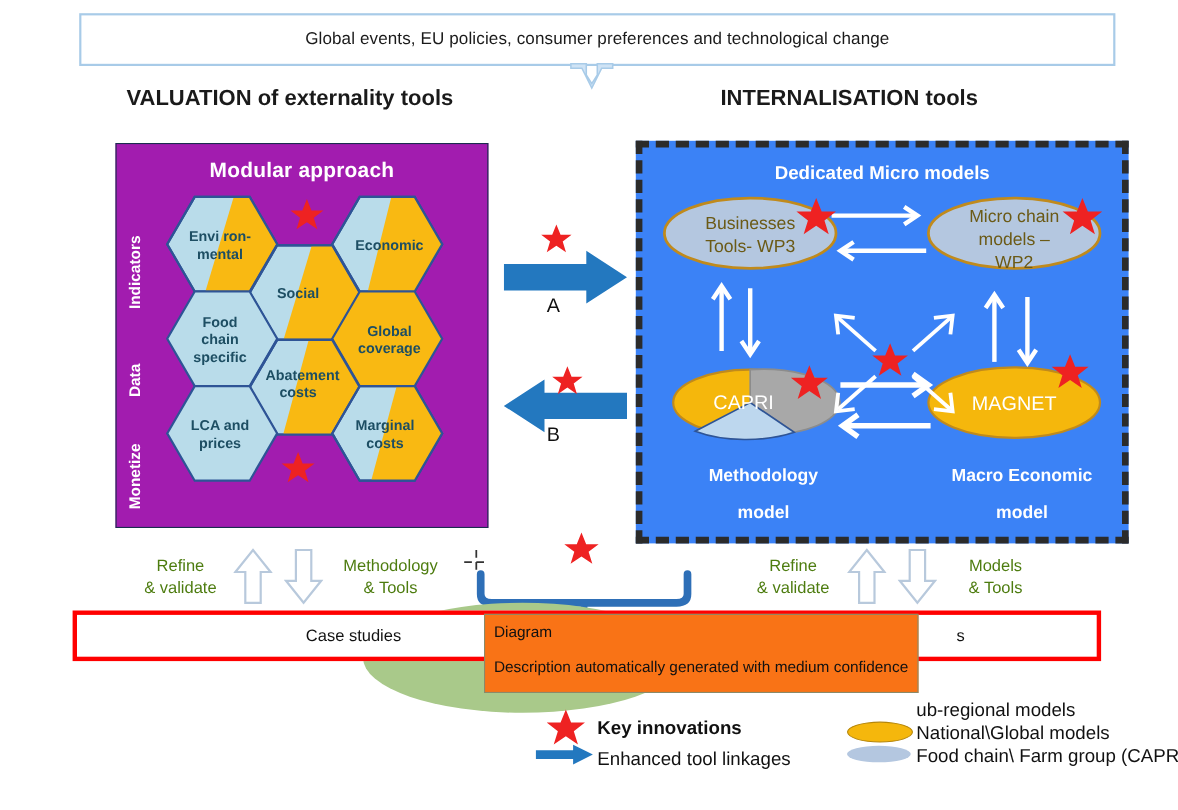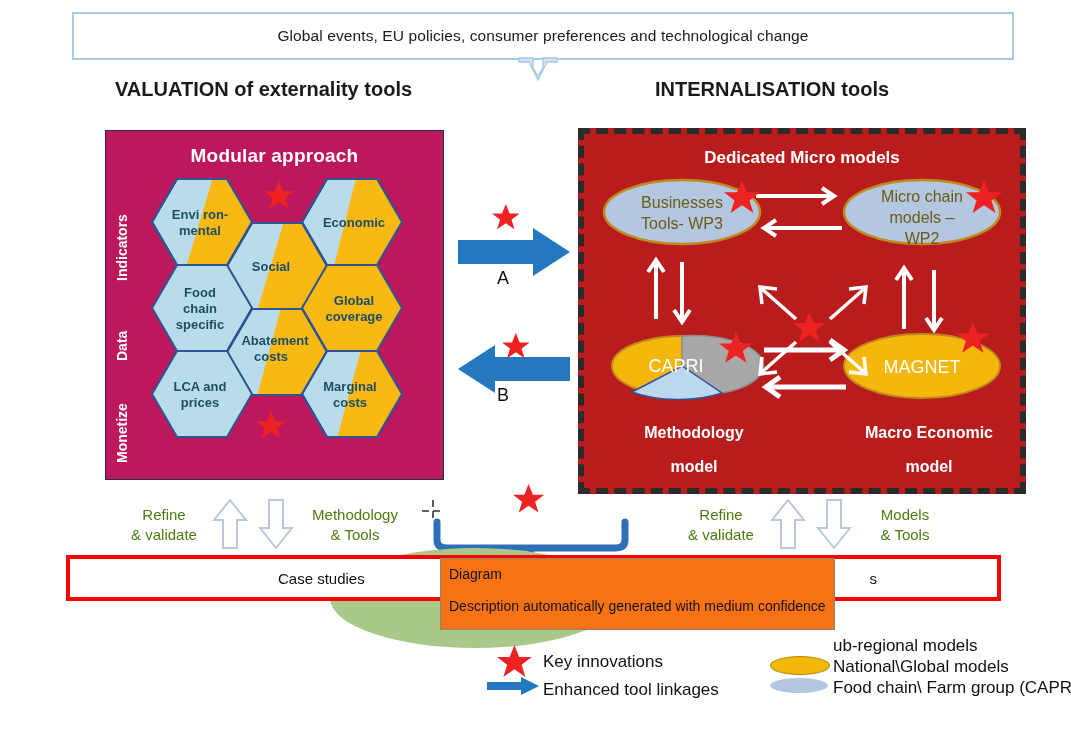--- a/index.html
+++ b/index.html
@@ -28,21 +28,21 @@
   
   .section-heading{
     font-size:20px;font-weight:bold;color:#1a1a1a;white-space:nowrap;
   }
   #heading-valuation{left:115px;top:78px;}
   #heading-internalisation{left:655px;top:78px;}
 
   
   #valuation-panel{
     left:105px;top:130px;width:337px;height:348px;
-    background:#be185d;border:1px solid #1b2c4f;
+    background:#a21caf;border:1px solid #1b2c4f;
   }
   #modular-title{
     position:absolute;left:0;top:14px;width:100%;text-align:center;
     color:#ffffff;font-size:19px;font-weight:bold;letter-spacing:.2px;
   }
   .axis-label{
     position:absolute;color:#ffffff;font-size:14px;font-weight:bold;
     writing-mode:vertical-rl;transform:rotate(180deg);
     white-space:nowrap;left:8px;
   }
@@ -52,21 +52,21 @@
 
   #hex-svg{position:absolute;left:38px;top:40px;}
 
   
   #arrow-a-label{left:497px;top:268px;font-size:18px;color:#111;}
   #arrow-b-label{left:497px;top:385px;font:18px "Liberation Sans",sans-serif;color:#111;}
 
   
   #internalisation-panel{
     left:578px;top:128px;width:448px;height:366px;
-    background:#b91c1c;
+    background:#3b82f6;
     border:6px dashed #2b2b2b;
     box-sizing:border-box;
   }
   #micro-title{
     position:absolute;left:0;top:14px;width:100%;text-align:center;
     color:#ffffff;font-size:17px;font-weight:bold;
   }
   .white-label{
     position:absolute;color:#ffffff;font-size:16px;font-weight:bold;
     text-align:center;line-height:34px;
@@ -111,21 +111,21 @@
 
   
   #footnotes{
     left:96px;top:636px;width:330px;
     font-size:12.5px;color:#111;line-height:16px;
   }
   #footnotes b{font-weight:bold;}
 
   
   .legend-text{position:absolute;font-size:17px;color:#111;white-space:nowrap;}
-  #legend-key-innov{left:543px;top:652px;}
+  #legend-key-innov{left:543px;top:652px;font-weight:bold;}
   #legend-linkages{left:543px;top:680px;}
   #legend-subregional{left:833px;top:636px;}
   #legend-national{left:833px;top:657px;}
   #legend-foodchain{left:833px;top:678px;}
 
   .legend-ellipse{position:absolute;border-radius:50%;}
   #legend-oval-national{left:770px;top:656px;width:58px;height:17px;background:#f5b70c;border:1px solid #b5860a;}
   #legend-oval-foodchain{left:770px;top:678px;width:58px;height:15px;background:#b4c7e0;}
 </style>
 </head>

